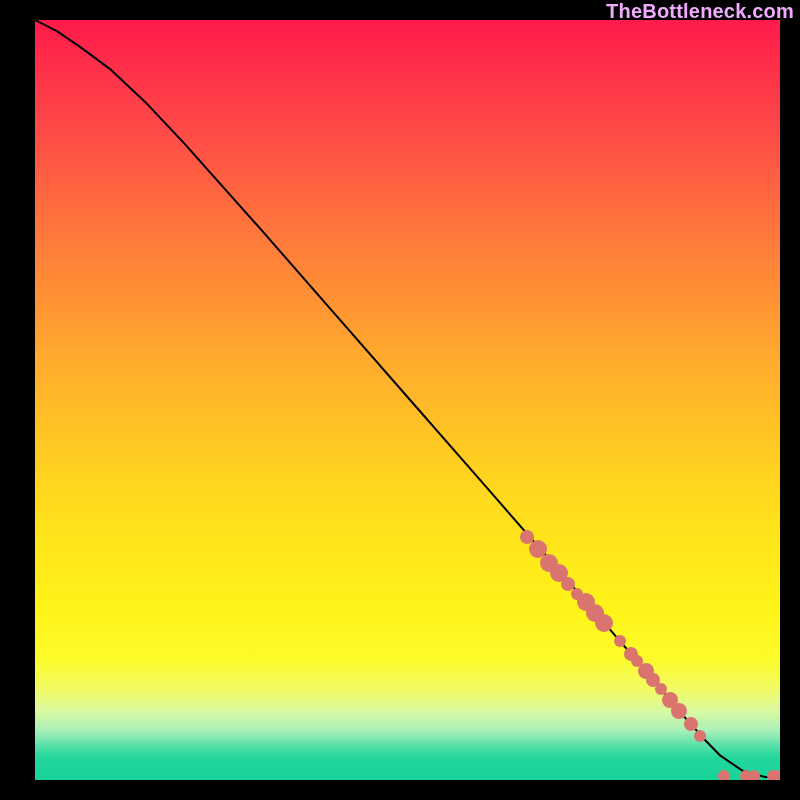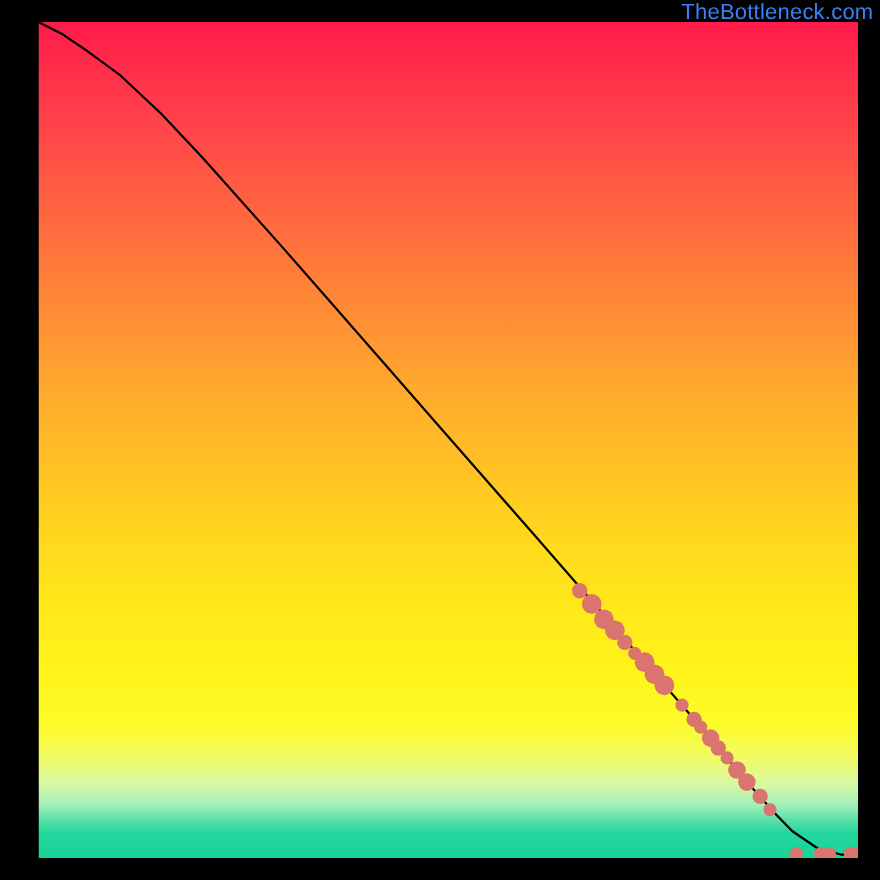--- a/index.html
+++ b/index.html
@@ -60,23 +60,23 @@
   .dot {
     position: absolute;
     border-radius: 50%;
     background: #d9746e;
     transform: translate(-50%, -50%);
   }
   .watermark {
     position: absolute;
     top: 0;
     right: 6px;
-    color: #3b82f6;
+    color: #f0abfc;
     font-size: 20px;
-    font-weight: 400;
+    font-weight: 700;
     letter-spacing: 0.2px;
     user-select: none;
   }
 </style>
 </head>
 <body>
 
 <div class="stage">
 
   <div class="watermark">TheBottleneck.com</div>

